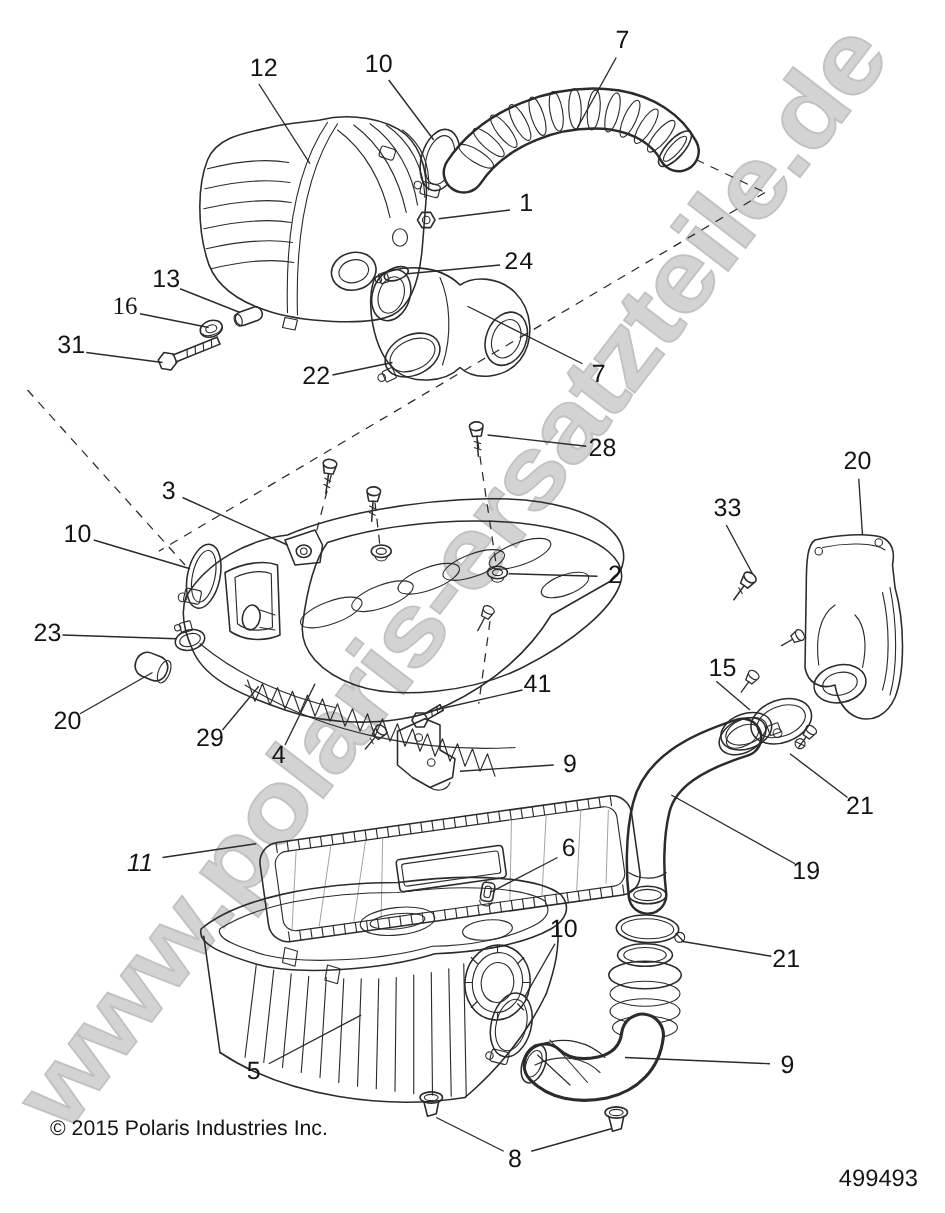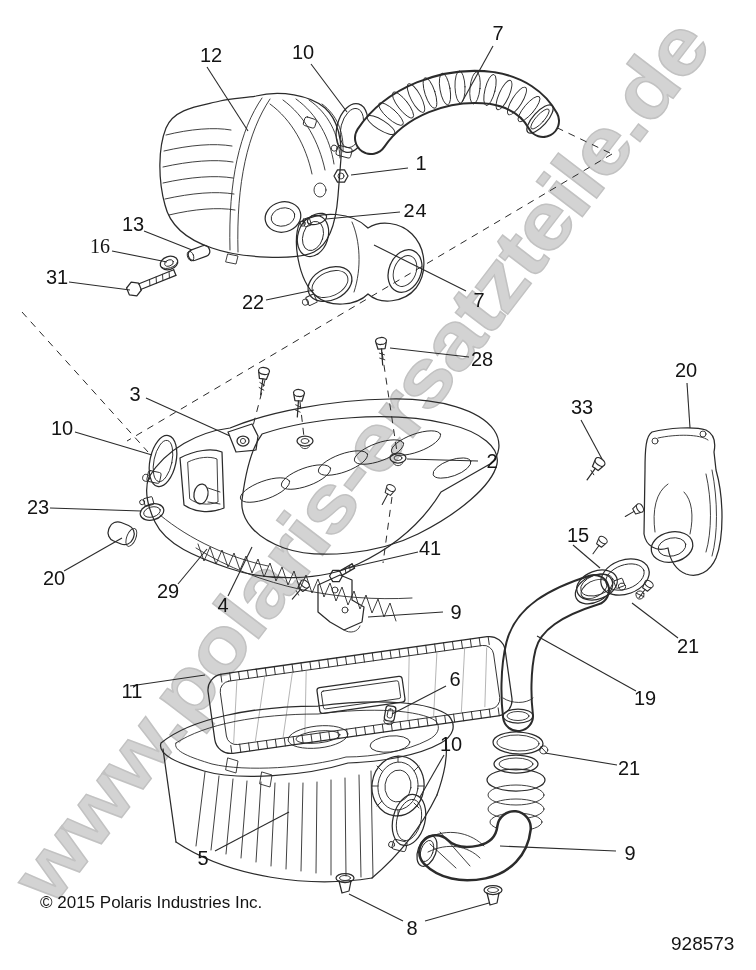--- a/index.html
+++ b/index.html
@@ -439,25 +439,25 @@
       <div class="callout" style="left: 168px; top: 591px;">29</div>
       <div class="callout" style="left: 223px; top: 605px;">4</div>
       <div class="callout" style="left: 482px; top: 359px;">28</div>
       <div class="callout" style="left: 492px; top: 461px;">2</div>
       <div class="callout" style="left: 582px; top: 407px;">33</div>
       <div class="callout" style="left: 686px; top: 370px;">20</div>
       <div class="callout" style="left: 578px; top: 535px;">15</div>
       <div class="callout" style="left: 430px; top: 548px;">41</div>
       <div class="callout" style="left: 456px; top: 612px;">9</div>
       <div class="callout" style="left: 688px; top: 646px;">21</div>
-      <div class="callout" style="left: 132px; top: 691px;">11</div>
+      <div class="callout" style="left: 112px; top: 691px; font-style: italic;">11</div>
       <div class="callout" style="left: 203px; top: 858px;">5</div>
       <div class="callout" style="left: 455px; top: 679px;">6</div>
       <div class="callout" style="left: 451px; top: 744px;">10</div>
       <div class="callout" style="left: 645px; top: 698px;">19</div>
       <div class="callout" style="left: 629px; top: 768px;">21</div>
       <div class="callout" style="left: 630px; top: 853px;">9</div>
       <div class="callout" style="left: 412px; top: 928px;">8</div>
     </div>
 
   <div class="footer-copyright">© 2015 Polaris Industries Inc.</div>
-  <div class="drawing-number">928573</div>
+  <div class="drawing-number">499493</div>
 </div>
 
 </body></html>

